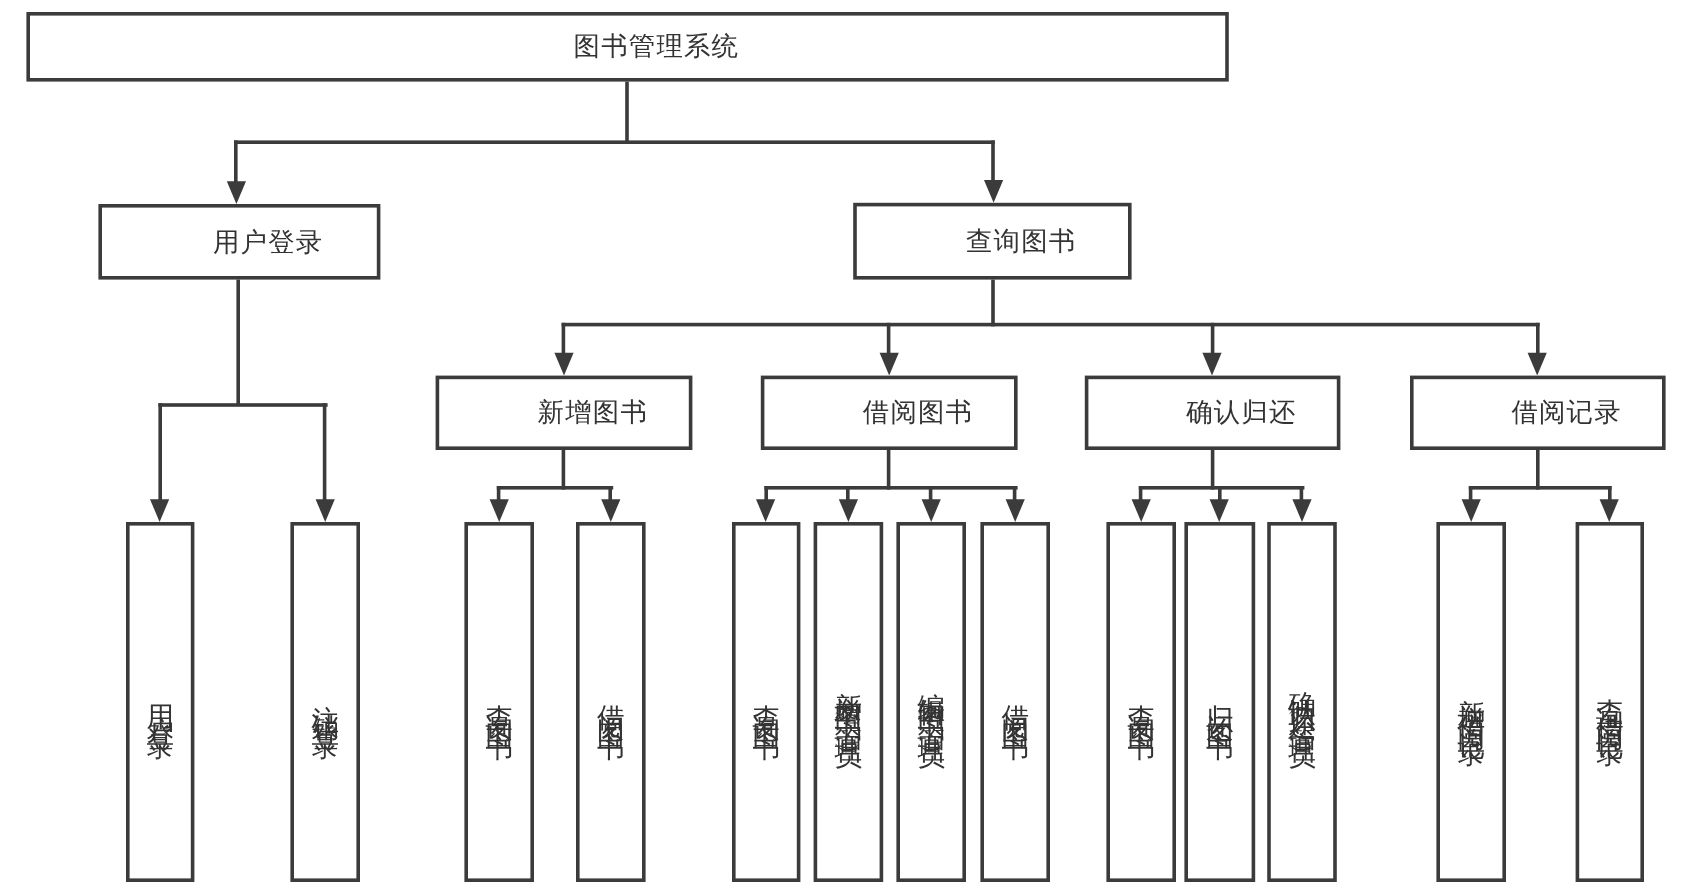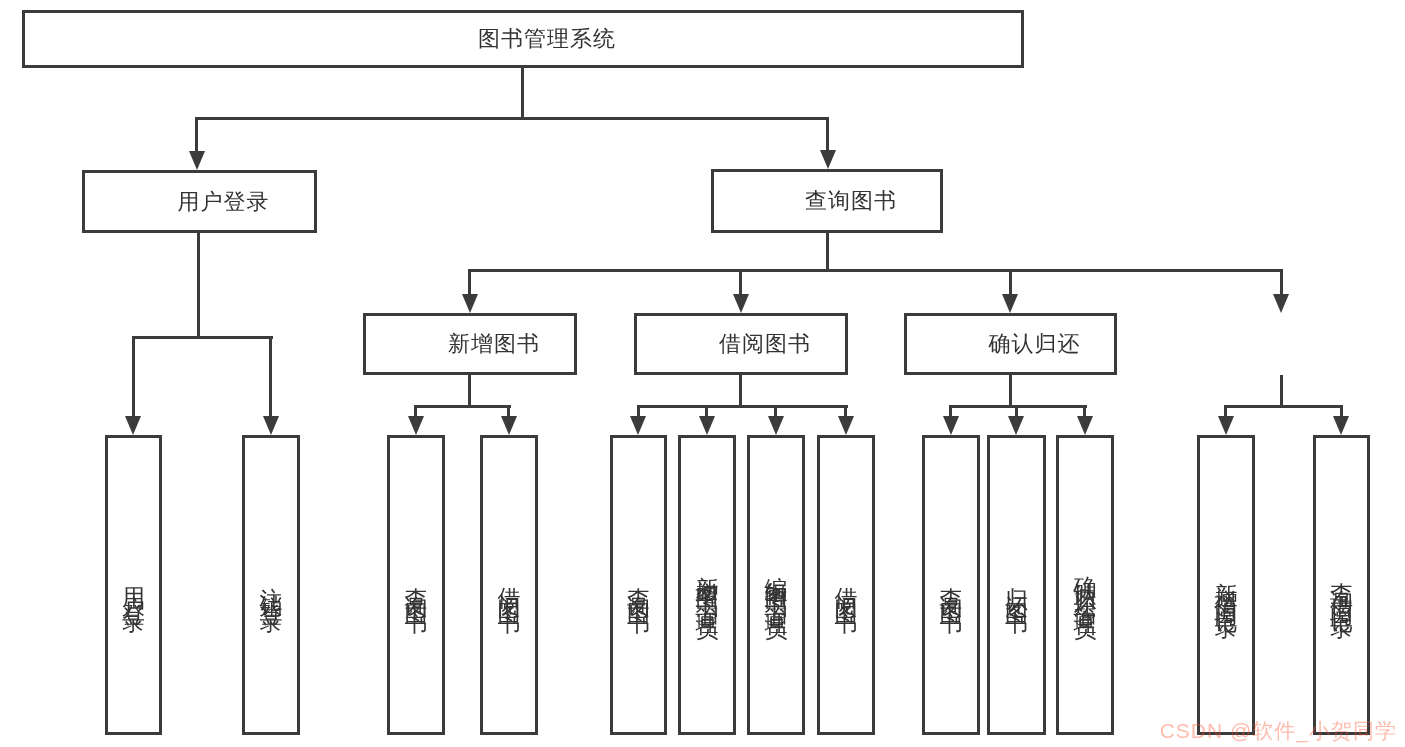--- a/index.html
+++ b/index.html
@@ -62,20 +62,21 @@
   <div class="v" style="left:1009px;top:269px;height:27px"></div>
   <div class="v" style="left:1280px;top:269px;height:27px"></div>
   <div class="a" style="left:462px;top:294px"></div>
   <div class="a" style="left:733px;top:294px"></div>
   <div class="a" style="left:1002px;top:294px"></div>
   <div class="a" style="left:1273px;top:294px"></div>
 
   <div class="box" style="left:363px;top:313px;width:214px;height:62px">新增图书</div>
   <div class="box" style="left:634px;top:313px;width:214px;height:62px">借阅图书</div>
   <div class="box" style="left:904px;top:313px;width:213px;height:62px">确认归还</div>
+  <div class="box" style="left:1175px;top:313px;width:213px;height:62px">借阅记录</div>
 
   <div class="v" style="left:468px;top:375px;height:33px"></div>
   <div class="h" style="left:414px;top:405px;width:97px"></div>
   <div class="v" style="left:414px;top:405px;height:13px"></div>
   <div class="v" style="left:507px;top:405px;height:13px"></div>
   <div class="a" style="left:408px;top:416px"></div>
   <div class="a" style="left:501px;top:416px"></div>
 
   <div class="v" style="left:739px;top:375px;height:33px"></div>
   <div class="h" style="left:637px;top:405px;width:211px"></div>
@@ -111,15 +112,14 @@
   <div class="vbox" style="left:610px;top:435px;width:57px;height:300px">查询图书</div>
   <div class="vbox" style="left:678px;top:435px;width:58px;height:300px;letter-spacing:6px">新增图书（管理员）</div>
   <div class="vbox" style="left:747px;top:435px;width:58px;height:300px;letter-spacing:6px">编辑图书（管理员）</div>
   <div class="vbox" style="left:817px;top:435px;width:58px;height:300px">借阅图书</div>
   <div class="vbox" style="left:922px;top:435px;width:58px;height:300px">查询图书</div>
   <div class="vbox" style="left:987px;top:435px;width:59px;height:300px">归还图书</div>
   <div class="vbox" style="left:1056px;top:435px;width:58px;height:300px;letter-spacing:6px">确认归还（管理员）</div>
   <div class="vbox" style="left:1197px;top:435px;width:58px;height:300px;letter-spacing:7px">新增借阅记录</div>
   <div class="vbox" style="left:1313px;top:435px;width:57px;height:300px;letter-spacing:7px">查询借阅记录</div>
 
-  <div class="watermark">CSDN @软件_小贺同学</div>
 
 </div>
 
 </body></html>

